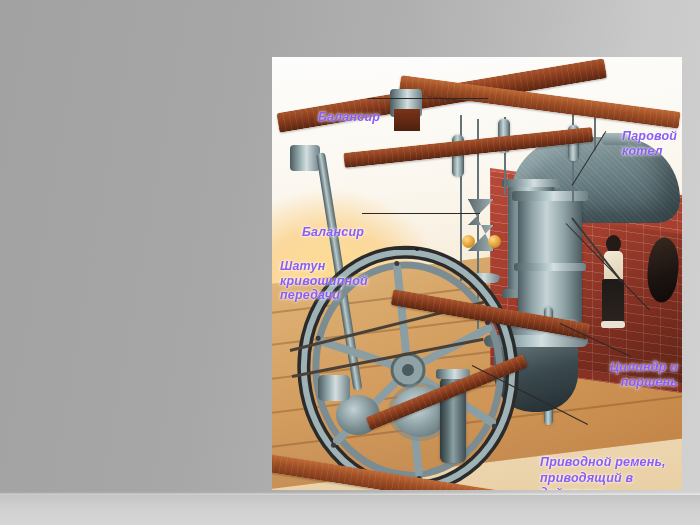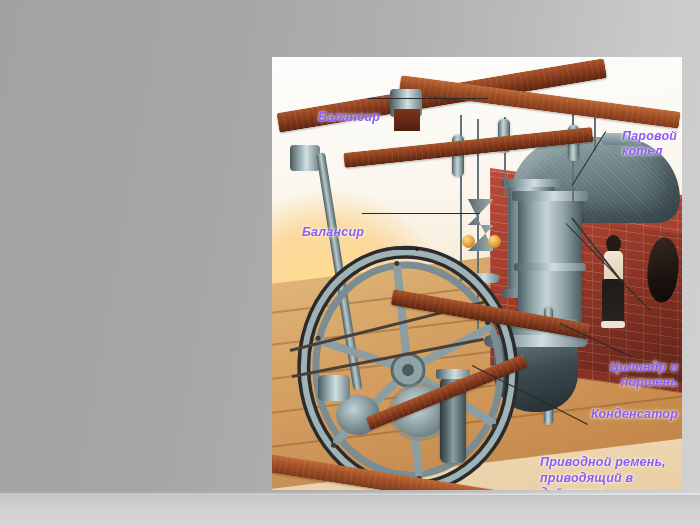--- a/index.html
+++ b/index.html
@@ -385,25 +385,26 @@
       <div class="leader" style="left:288px; top:266px; width:78px; transform:rotate(25deg);"></div>
       <div class="leader" style="left:200px; top:308px; width:130px; transform:rotate(27deg);"></div>
 
       <div class="label" style="left:46px; top:33px;">Балансир</div>
 
       <div class="label center" style="left:350px; top:52px; width:60px;">Паровой
 котел</div>
 
       <div class="label" style="left:30px; top:148px;">Балансир</div>
 
+      <div class="label" style="left:8px; top:182px; width:118px;">Шатун кривошипной
+передачи</div>
 
       <div class="label right" style="left:288px; top:283px; width:118px;">Цилиндр и
 поршень</div>
 
-      <div class="label right" style="left:280px; top:330px; width:126px;">Конденсатор</div>
 
       <div class="label center" style="left:268px; top:378px; width:140px; line-height:15.5px;">Приводной ремень,
 приводящий в действие
 конструкция машины</div>
 
     </div>
   </div>
 
   <div id="band-edge"></div>
   <div id="bottom-band"></div>

